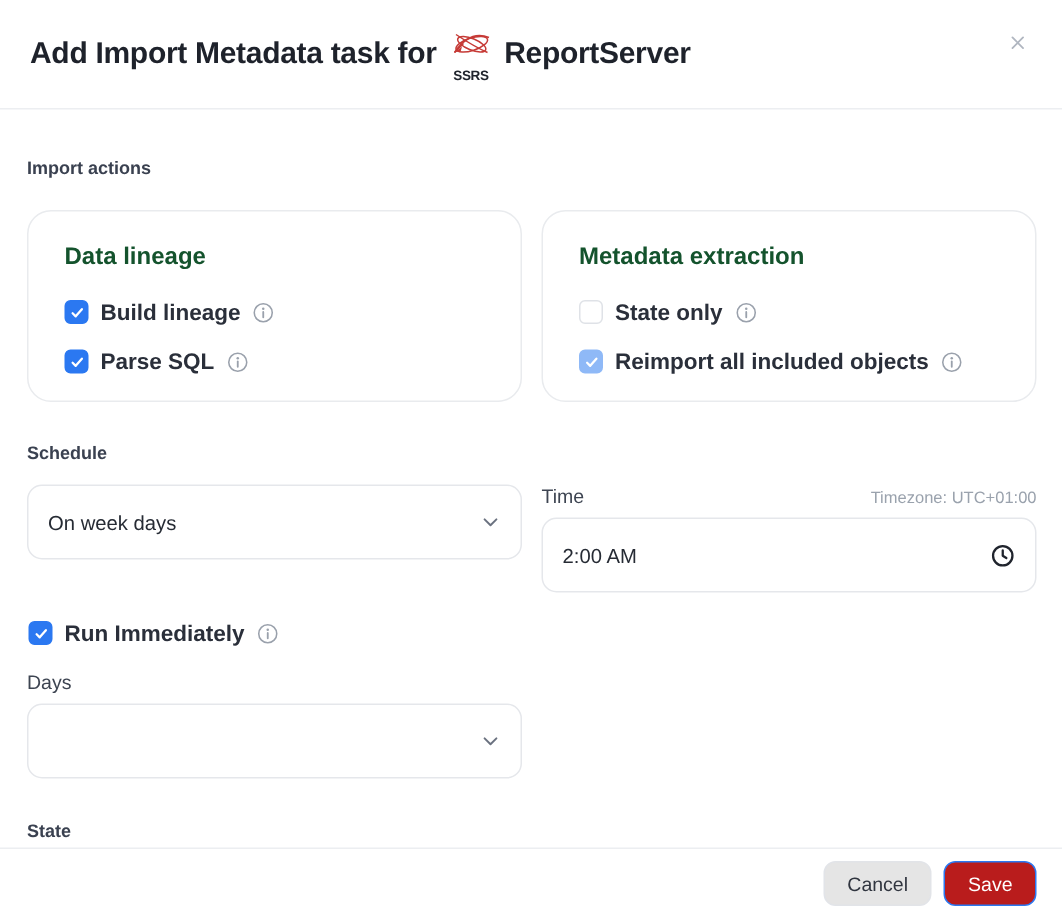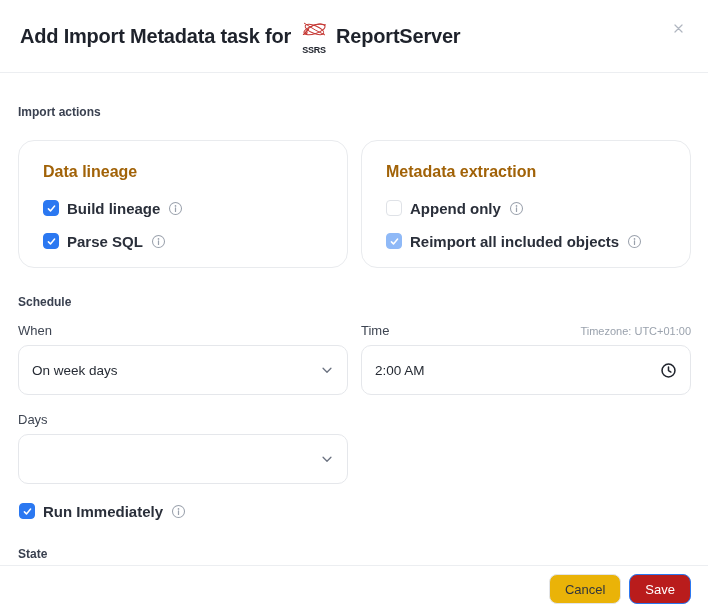--- a/index.html
+++ b/index.html
@@ -60,21 +60,21 @@
   .card {
     flex:1;
     border:1px solid #e9ebee;
     border-radius:16px;
     padding:20px 24px 18px 24px;
     background:#fff;
   }
   .card-title {
     font-size:16px;
     font-weight:700;
-    color:#a16207;
+    color:#14532d;
     line-height:22px;
     margin-bottom:9px;
   }
   .check-row {
     display:flex;
     align-items:center;
     gap:8px;
     height:16px;
     margin-top:17px;
     cursor:pointer;
@@ -172,21 +172,21 @@
   }
   .btn {
     height:30px;
     border-radius:8px;
     font-family:inherit;
     font-size:13px;
     display:flex; align-items:center; justify-content:center;
     cursor:pointer;
   }
   .btn-cancel {
-    background:#eab308;
+    background:#e5e5e5;
     border:1px solid #e2e4e8;
     color:#30353f;
     padding:0 15px;
   }
   .btn-save {
     background:#b91c1c;
     border:1px solid #2b78f1;
     color:#fff;
     padding:0 15px;
   }
@@ -258,21 +258,21 @@
         </span>
       </div>
     </div>
 
     <div class="card">
       <div class="card-title">Metadata extraction</div>
       <div class="check-row">
         <span class="checkbox">
           
         </span>
-        <span class="check-label">Append only</span>
+        <span class="check-label">State only</span>
         <span class="info-icon">
           <svg width="15" height="15" viewBox="0 0 16 16">
               <circle cx="8" cy="8" r="6.4" stroke="#9aa1ac" stroke-width="1.1" fill="none"></circle>
               <circle cx="8" cy="5.2" r="0.9" fill="#9aa1ac"></circle>
               <path d="M8 7.4 V11.2" stroke="#9aa1ac" stroke-width="1.3" stroke-linecap="round"></path>
             </svg>
         </span>
       </div>
       <div class="check-row">
         <span class="checkbox checked muted">
@@ -290,23 +290,20 @@
         </span>
       </div>
     </div>
   </div>
 
   <div class="section-label lbl-schedule">Schedule</div>
 
   <div class="sched-grid">
 
     <div class="col1">
-      <div class="field-label-row">
-        <span class="field-label">When</span>
-      </div>
       <div class="select-box">
         <span class="select-value">On week days</span>
         <span style="display:flex;">
           <svg width="14" height="14" viewBox="0 0 16 16">
               <path d="M3.5 6 L8 10.5 L12.5 6" stroke="#6b7280" stroke-width="1.5" fill="none" stroke-linecap="round" stroke-linejoin="round"></path>
             </svg>
         </span>
       </div>
     </div>
 
@@ -314,54 +311,54 @@
       <div class="field-label-row">
         <span class="field-label">Time</span>
         <span class="tz-note">Timezone: UTC+01:00</span>
       </div>
       <div class="time-box">
         <span class="time-value">2:00 AM</span>
         <span style="display:flex;">
           <svg width="17" height="17" viewBox="0 0 20 20">
               <circle cx="10" cy="10" r="7.6" stroke="#20242d" stroke-width="1.8" fill="none"></circle>
               <path d="M10 5.8 V10 L12.8 11.8" stroke="#20242d" stroke-width="1.8" fill="none" stroke-linecap="round" stroke-linejoin="round"></path>
-            </svg>
-        </span>
-      </div>
-    </div>
-
-    <div class="col1 row2">
-      <div class="field-label-row">
-        <span class="field-label">Days</span>
-      </div>
-      <div class="select-box">
-        <span class="select-value"></span>
-        <span style="display:flex;">
-          <svg width="14" height="14" viewBox="0 0 16 16">
-              <path d="M3.5 6 L8 10.5 L12.5 6" stroke="#6b7280" stroke-width="1.5" fill="none" stroke-linecap="round" stroke-linejoin="round"></path>
             </svg>
         </span>
       </div>
     </div>
 
     <div class="col1 row3 check-row run-row" style="margin-top:19px;">
       <span class="checkbox checked">
         <svg width="11" height="11" viewBox="0 0 16 16">
             <path d="M3.5 8.5 L6.5 11.5 L12.5 4.5" stroke="#fff" stroke-width="2.2" fill="none" stroke-linecap="round" stroke-linejoin="round"></path>
           </svg>
       </span>
       <span class="check-label">Run Immediately</span>
       <span class="info-icon">
         <svg width="15" height="15" viewBox="0 0 16 16">
             <circle cx="8" cy="8" r="6.4" stroke="#9aa1ac" stroke-width="1.1" fill="none"></circle>
             <circle cx="8" cy="5.2" r="0.9" fill="#9aa1ac"></circle>
             <path d="M8 7.4 V11.2" stroke="#9aa1ac" stroke-width="1.3" stroke-linecap="round"></path>
           </svg>
       </span>
     </div>
+
+    <div class="col1 row2">
+      <div class="field-label-row">
+        <span class="field-label">Days</span>
+      </div>
+      <div class="select-box">
+        <span class="select-value"></span>
+        <span style="display:flex;">
+          <svg width="14" height="14" viewBox="0 0 16 16">
+              <path d="M3.5 6 L8 10.5 L12.5 6" stroke="#6b7280" stroke-width="1.5" fill="none" stroke-linecap="round" stroke-linejoin="round"></path>
+            </svg>
+        </span>
+      </div>
+    </div>
   </div>
 
   <div class="section-label lbl-state">State</div>
 
 
 </div>
 
 <div class="footer">
   <button class="btn btn-cancel">Cancel</button>
   <button class="btn btn-save">Save</button>

